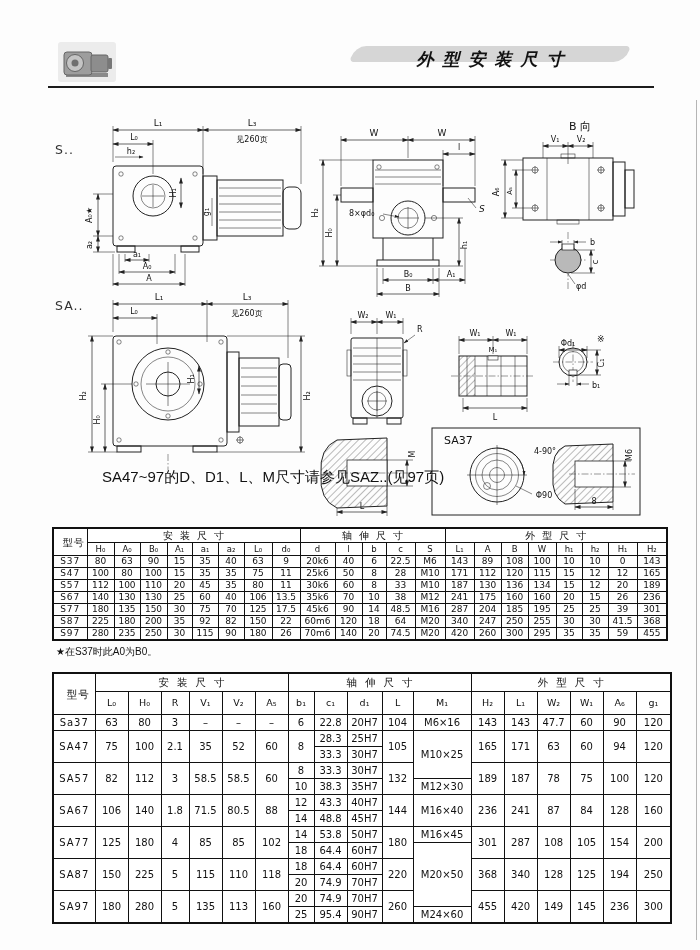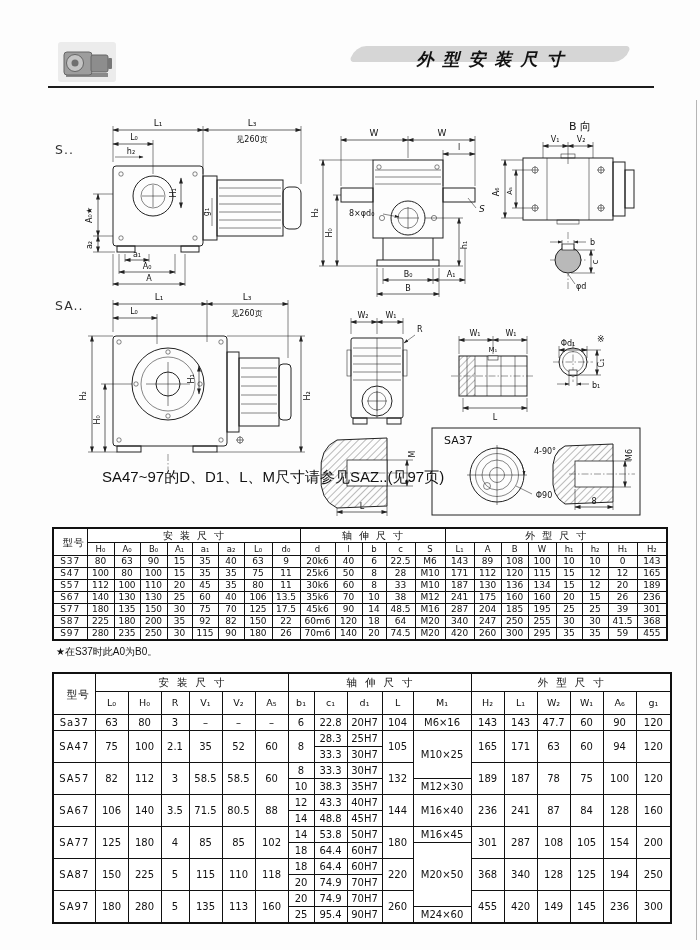--- a/index.html
+++ b/index.html
@@ -782,21 +782,21 @@
         <tr>
           <td>10</td>
           <td>38.3</td>
           <td>35H7</td>
           <td>M12×30</td>
         </tr>
         <tr>
           <td rowspan="2" class="model">SA67</td>
           <td rowspan="2">106</td>
           <td rowspan="2">140</td>
-          <td rowspan="2">3.5</td>
+          <td rowspan="2">1.8</td>
           <td rowspan="2">71.5</td>
           <td rowspan="2">80.5</td>
           <td rowspan="2">88</td>
           <td>12</td>
           <td>43.3</td>
           <td>40H7</td>
           <td rowspan="2">144</td>
           <td rowspan="2">M16×40</td>
           <td rowspan="2">236</td>
           <td rowspan="2">241</td>

